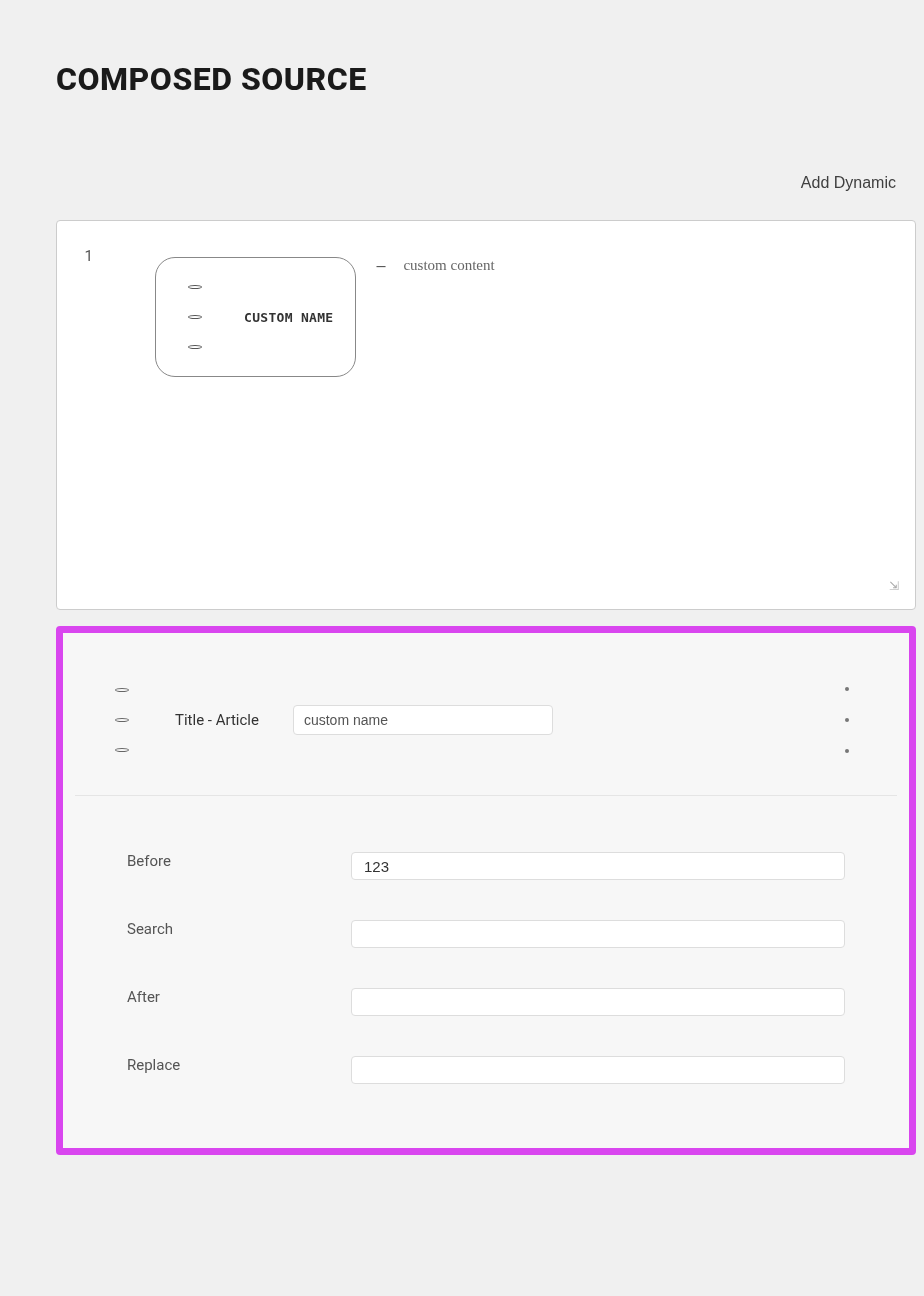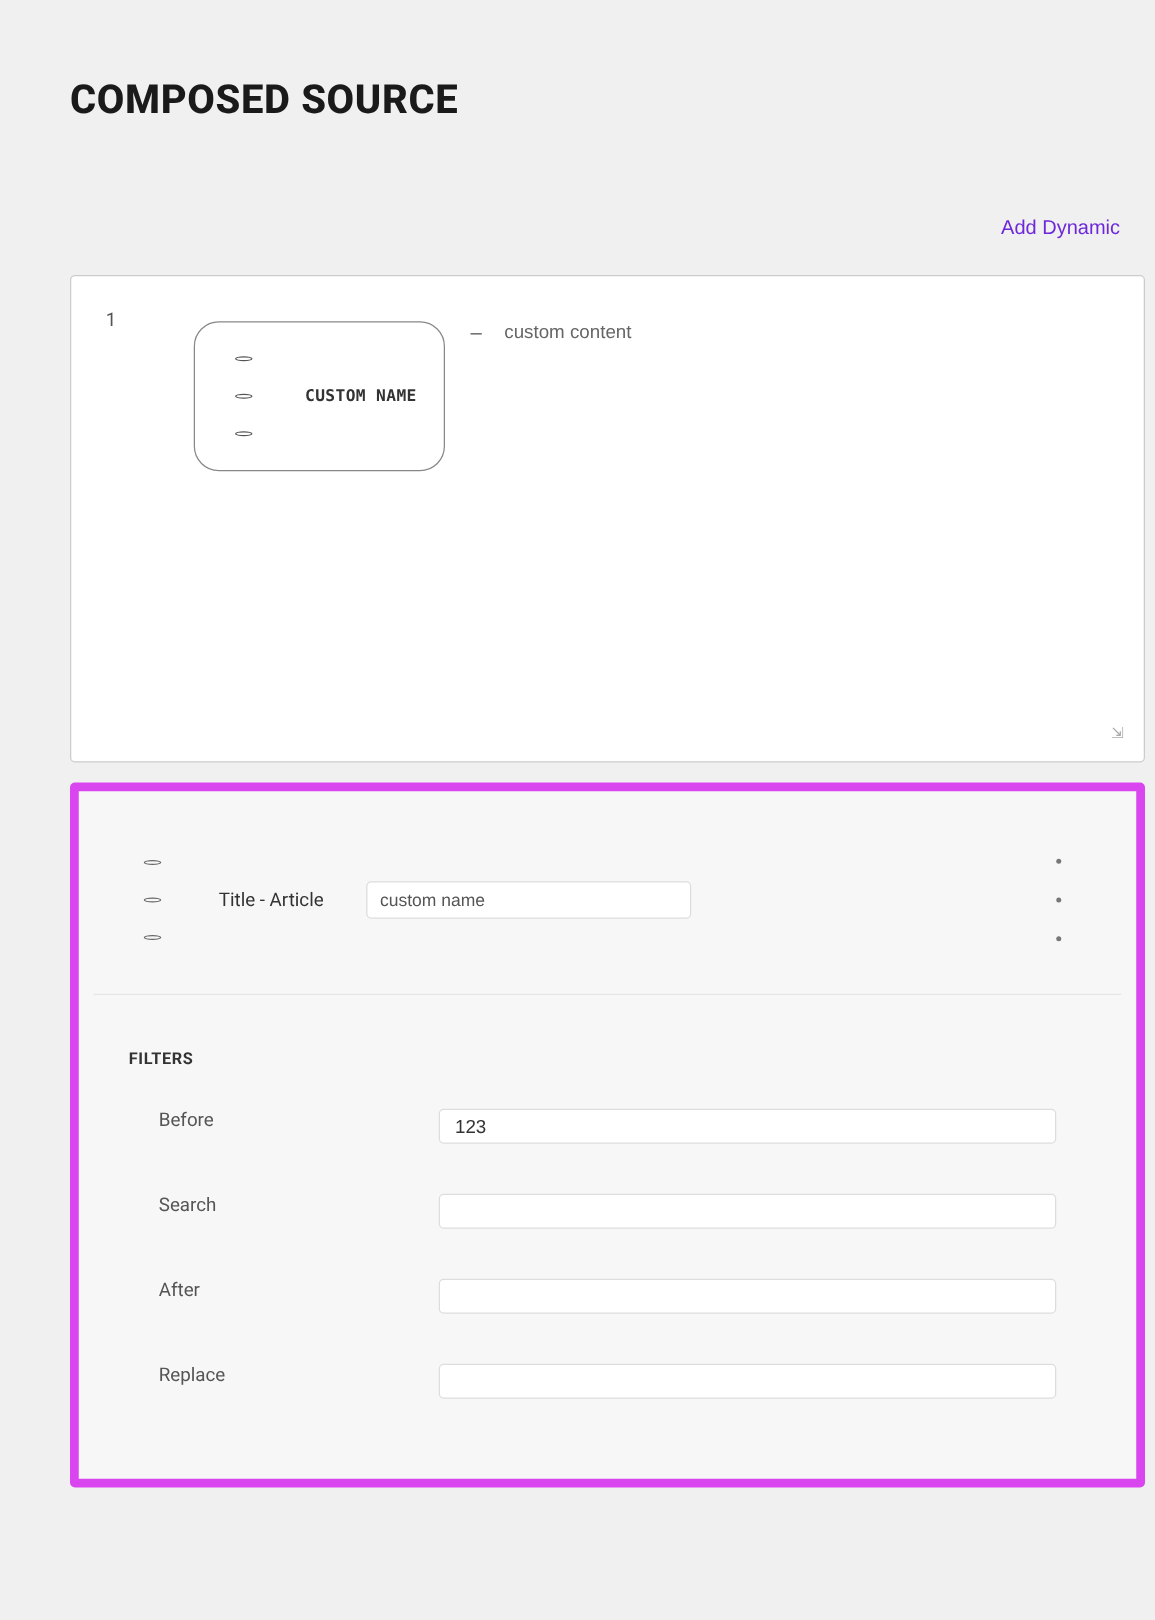--- a/index.html
+++ b/index.html
@@ -27,21 +27,21 @@
 
     .add-dynamic-row {
       display: flex;
       justify-content: flex-end;
       margin-bottom: 8px;
     }
 
     .add-dynamic-btn {
       background: none;
       border: none;
-      color: #6d28d9;
+      color: #404040;
       font-size: 16px;
       cursor: pointer;
       padding: 4px 8px;
     }
 
     .editor-container {
       background: #fff;
       border: 1px solid #ccc;
       border-radius: 4px;
       display: flex;
@@ -101,21 +101,21 @@
     .editor-dash {
       font-size: 15px;
       color: #555;
       margin-right: 6px;
       font-family: monospace;
     }
 
     .editor-custom-content {
       font-size: 15px;
       color: #666;
-      font-family: Liberation Sans, sans-serif;
+      font-family: Liberation Serif, serif;
     }
 
     .resize-handle {
       display: flex;
       align-items: flex-end;
       justify-content: flex-end;
       padding: 4px;
       color: #aaa;
       font-size: 12px;
     }
@@ -263,21 +263,20 @@
     <span class="source-title">Title - Article</span>
     <input class="source-name-input" type="text" value="custom name" style="">
     <button class="more-menu-btn">
       <span class="dot"></span>
       <span class="dot"></span>
       <span class="dot"></span>
     </button>
   </div>
 
   <div class="filters-section">
-    <div class="filters-title">FILTERS</div>
 
     <div id="filter-rows">
         <div class="filter-row">
           <span class="filter-label">Before</span>
           <input type="text" class="filter-input" value="123" style="">
         </div>
         <div class="filter-row">
           <span class="filter-label">Search</span>
           <input type="text" class="filter-input" style="">
         </div>

